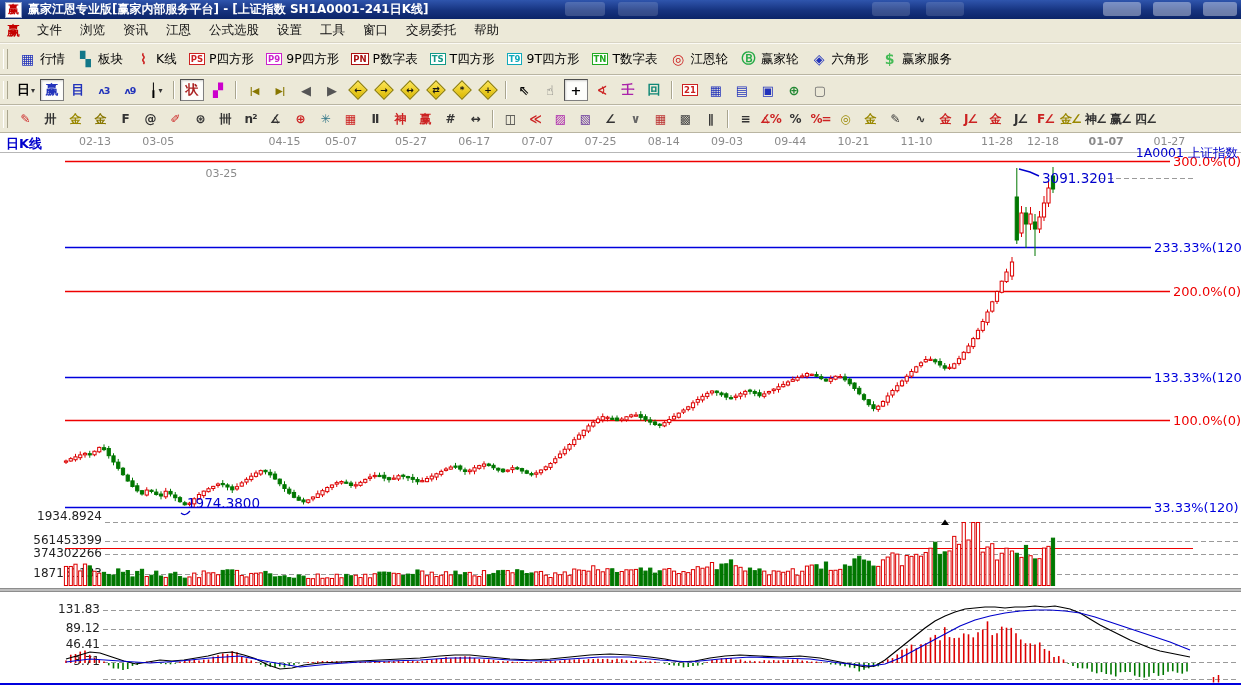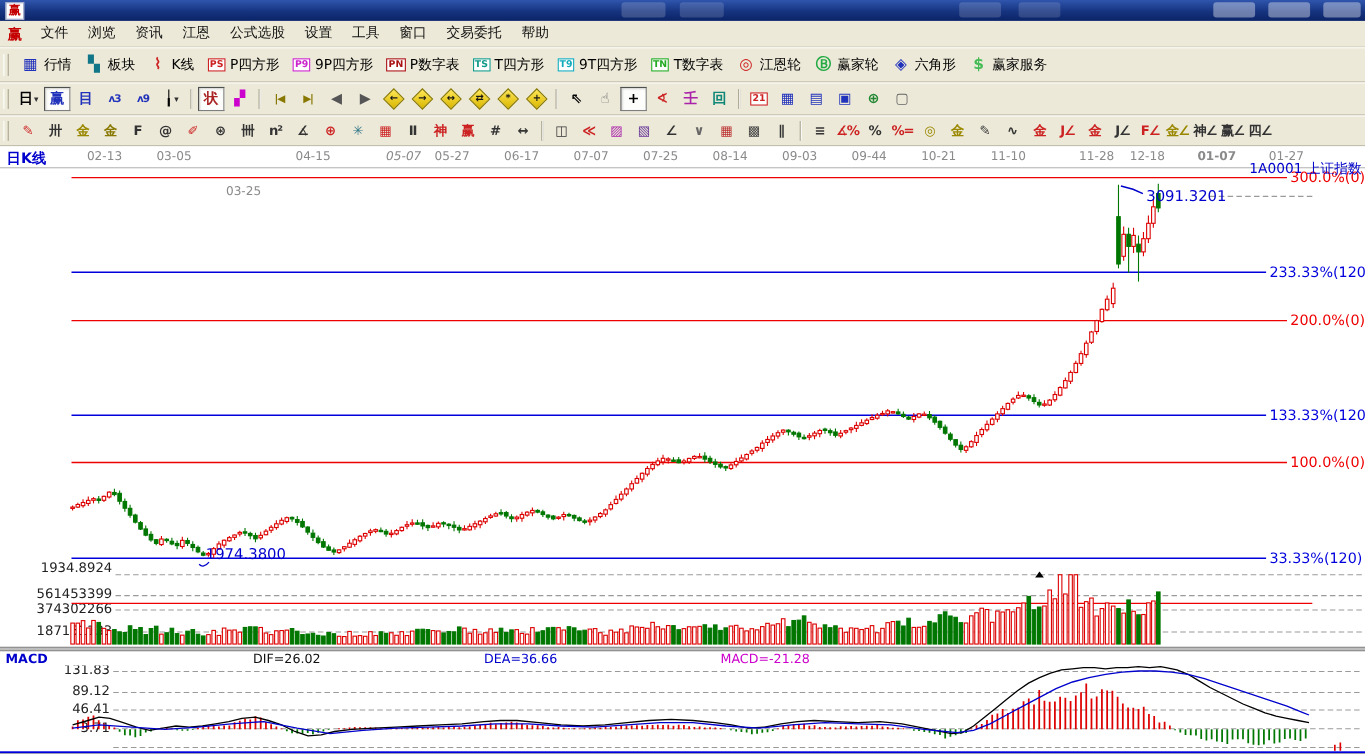--- a/index.html
+++ b/index.html
@@ -51,20 +51,21 @@
   .macd-row span{position:absolute;top:-1px;white-space:nowrap;}
   .bottom-line{position:absolute;top:683px;left:0;width:1241px;height:2px;background:#0000dd;z-index:4;}
 </style>
 </head>
 <body>
 
 <div class="app">
 
   <div class="titlebar">
     <span class="app-logo">赢</span>
+    <span>赢家江恩专业版[赢家内部服务平台] - [上证指数  SH1A0001-241日K线]</span>
     <span class="smudge" style="left:565px;width:40px;opacity:.18"></span>
     <span class="smudge" style="left:618px;width:40px;opacity:.15"></span>
     <span class="smudge" style="left:872px;width:38px;opacity:.16"></span>
     <span class="smudge" style="left:926px;width:38px;opacity:.14"></span>
     <span class="smudge" style="left:1103px;width:38px;opacity:.38"></span>
     <span class="smudge" style="left:1153px;width:38px;opacity:.38"></span>
     <span class="smudge" style="left:1203px;width:34px;opacity:.38"></span>
   </div>
 
   <div class="menubar">
@@ -249,21 +250,21 @@
       <span class="ibtn sm" style="color: rgb(51, 51, 51);">赢∠</span>
       <span class="ibtn sm" style="color: rgb(51, 51, 51);">四∠</span>
     </div>
 
   <div class="daterow">
     <span class="period">日K线</span>
   <span class="datelab" style="left: 95px;">02-13</span>
       <span class="datelab" style="left: 158.2px;">03-05</span>
       <span class="datelab" style="left: 221.4px; margin-top: 32px;">03-25</span>
       <span class="datelab" style="left: 284.6px;">04-15</span>
-      <span class="datelab" style="left: 367px; font-style: italic;">05-07</span>
+      <span class="datelab" style="left: 341px;">05-07</span>
       <span class="datelab" style="left: 411px;">05-27</span>
       <span class="datelab" style="left: 474.2px;">06-17</span>
       <span class="datelab" style="left: 537.4px;">07-07</span>
       <span class="datelab" style="left: 600.6px;">07-25</span>
       <span class="datelab" style="left: 663.8px;">08-14</span>
       <span class="datelab" style="left: 727px;">09-03</span>
       <span class="datelab" style="left: 790.2px;">09-44</span>
       <span class="datelab" style="left: 853.4px;">10-21</span>
       <span class="datelab" style="left: 916.6px;">11-10</span>
       <span class="datelab" style="left: 997px;">11-28</span>
@@ -1171,21 +1172,15 @@
       <line x1="1182.25" y1="663" x2="1182.25" y2="673.6407156255518" stroke="#007700" stroke-width="1.6"></line>
       <line x1="1187" y1="663" x2="1187" y2="671.4203102123283" stroke="#007700" stroke-width="1.6"></line>
       <polyline points="66,659 80,655 90,652 100,653 112,657 124,661 136,664 148,662 160,660 172,661 184,660 196,658 208,656 220,653 232,652 244,655 256,659 268,665 280,669 292,668 304,665 320,663 340,662 360,661 380,660 400,659 420,658 440,656 455,655 470,655 490,657 510,659 530,660 550,659 570,657 590,655 610,654 630,655 650,657 665,659 680,662 695,661 710,658 725,656 740,655 760,656 780,657 800,656 820,658 835,661 850,664 865,667 875,666 885,660 895,652 905,644 915,636 925,628 935,621 945,616 955,612 965,609 975,608 985,607 995,607 1005,608 1015,607 1025,607 1035,606 1045,607 1055,606 1060,607 1070,609 1080,613 1090,619 1100,625 1110,630 1120,635 1130,640 1140,644 1150,648 1160,651 1170,653 1180,655 1190,657" fill="none" stroke="#000000" stroke-width="1.2"></polyline>
       <polyline points="66,662 90,659 120,661 150,663 180,661 210,658 240,656 270,662 300,667 330,664 360,662 390,661 420,660 450,658 480,658 510,660 540,661 570,659 600,657 630,657 660,660 690,662 720,659 750,657 780,658 810,659 840,663 870,666 885,664 900,658 915,650 930,642 945,634 960,626 975,620 990,616 1005,613 1020,611 1035,610 1050,610 1065,611 1080,613 1095,617 1110,622 1125,627 1140,632 1155,637 1170,642 1185,648 1190,650" fill="none" stroke="#0000cc" stroke-width="1.2"></polyline>
       <line x1="1213.5" y1="677" x2="1213.5" y2="682.5" stroke="#dd0000" stroke-width="1.5"></line>
       <line x1="1218.5" y1="675" x2="1218.5" y2="682.5" stroke="#dd0000" stroke-width="1.5"></line>
     </svg>
 
   <div class="pane-sep"></div>
 
-  <div class="macd-row">
-    <span style="left:5px;color:#0000cc;font-weight:bold">MACD</span>
-    <span style="left:230px;color:#111">DIF=26.02</span>
-    <span style="left:440px;color:#0000cc">DEA=36.66</span>
-    <span style="left:655px;color:#cc00cc">MACD=-21.28</span>
-  </div>
 
   <div class="bottom-line"></div>
 </div>
 
 </body></html>

